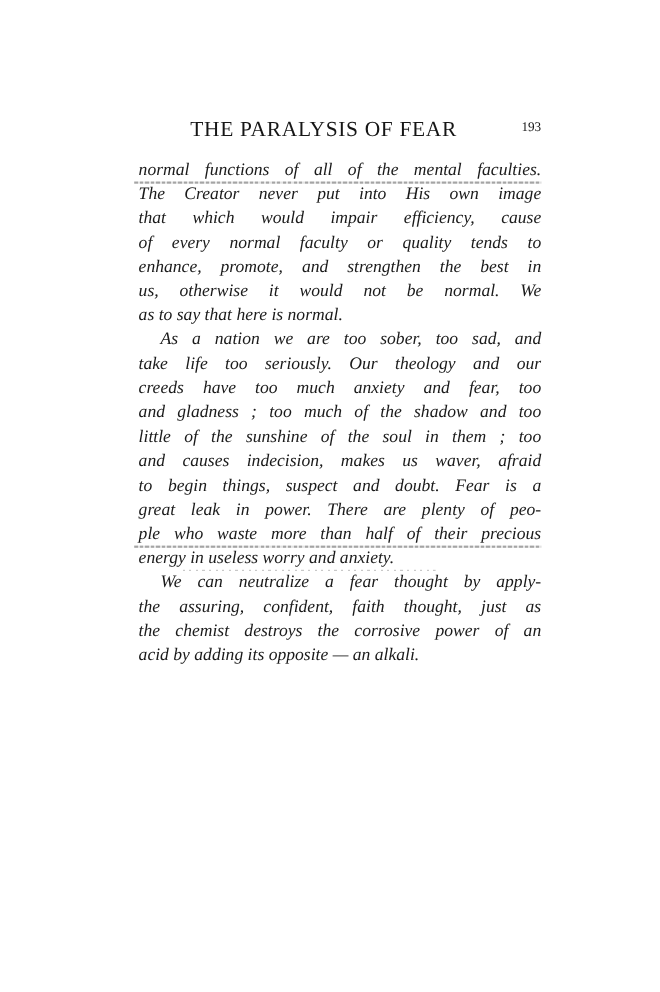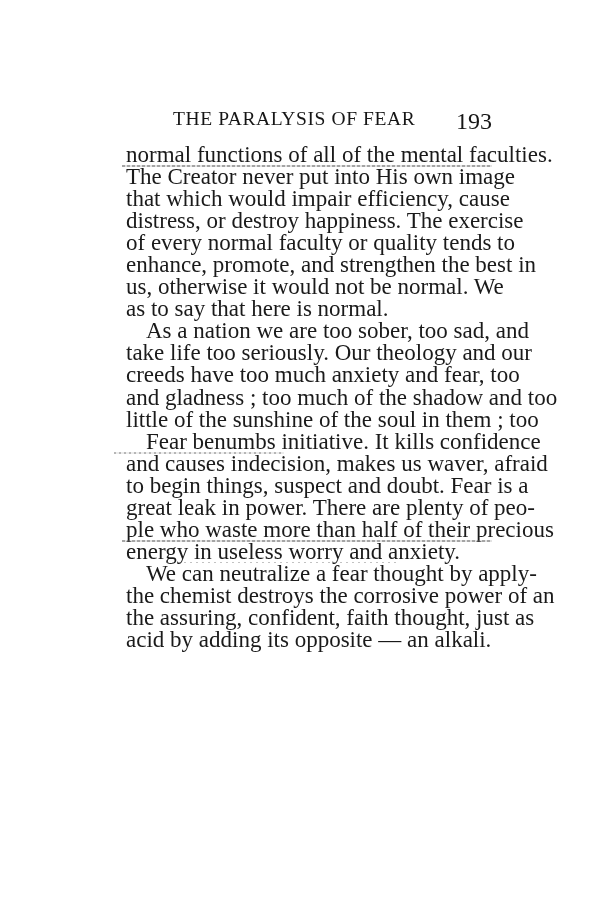--- a/index.html
+++ b/index.html
@@ -36,29 +36,30 @@
       position: absolute;
       left: 47px;
       top: 0;
       white-space: nowrap;
     }
     .running-head .folio {
       position: absolute;
       right: 0;
       top: 0;
       letter-spacing: 0;
-      font-size: 24px;
+      font-size: 12px;
     }
     .text-block {
       position: absolute;
       left: 126px;
       top: 144px;
       width: 366px;
-      font-size: 23px;
+      font-size: 16px;
       line-height: 22.05px;
+      font-style: italic;
     }
     .line {
       display: block;
       height: 22.05px;
       white-space: nowrap;
       text-align: justify;
       text-align-last: justify;
       position: relative;
     }
     .line.last {
@@ -104,37 +105,35 @@
 <div class="page">
   <div class="running-head">
     <span class="title">THE PARALYSIS OF FEAR</span>
     <span class="folio">193</span>
   </div>
 
   <div class="text-block">
     <span class="line smudged">normal functions of all of the mental faculties.</span>
     <span class="line">The Creator never put into His own image</span>
     <span class="line">that which would impair efficiency, cause</span>
-    <span class="line">distress, or destroy happiness. The exercise</span>
     <span class="line">of every normal faculty or quality tends to</span>
     <span class="line">enhance, promote, and strengthen the best in</span>
     <span class="line">us, otherwise it would not be normal. We</span>
     <span class="line last">as to say that here is normal.</span>
 
     <span class="line indent">As a nation we are too sober, too sad, and</span>
     <span class="line">take life too seriously. Our theology and our</span>
     <span class="line">creeds have too much anxiety and fear, too</span>
     <span class="line">and gladness ; too much of the shadow and too</span>
     <span class="line">little of the sunshine of the soul in them ; too</span>
 
-    <span class="line indent smudged-left">Fear benumbs initiative. It kills confidence</span>
     <span class="line">and causes indecision, makes us waver, afraid</span>
     <span class="line">to begin things, suspect and doubt. Fear is a</span>
     <span class="line">great leak in power. There are plenty of peo-</span>
     <span class="line smudged">ple who waste more than half of their precious</span>
     <span class="line last smudged-partial">energy in useless worry and anxiety.</span>
 
     <span class="line indent">We can neutralize a fear thought by apply-</span>
+    <span class="line">the assuring, confident, faith thought, just as</span>
     <span class="line">the chemist destroys the corrosive power of an</span>
-    <span class="line">the assuring, confident, faith thought, just as</span>
     <span class="line last">acid by adding its opposite — an alkali.</span>
   </div>
 </div>
 
 </body></html>

